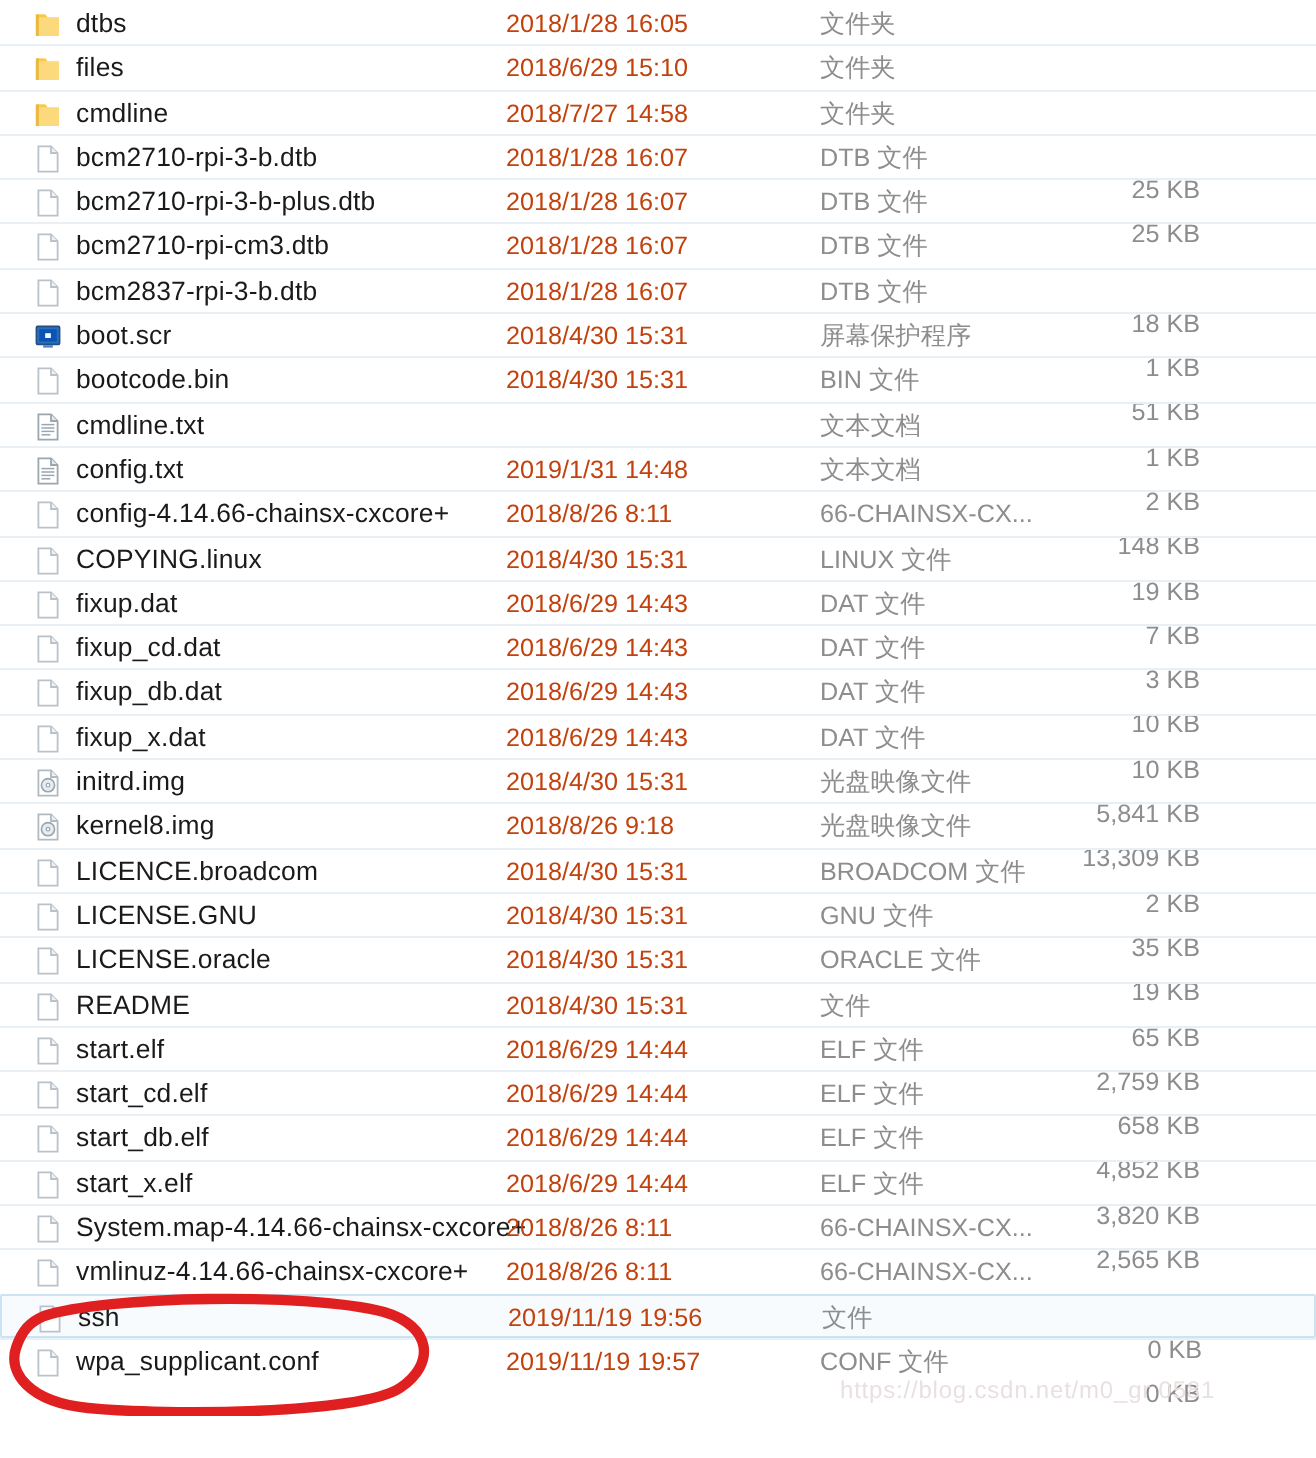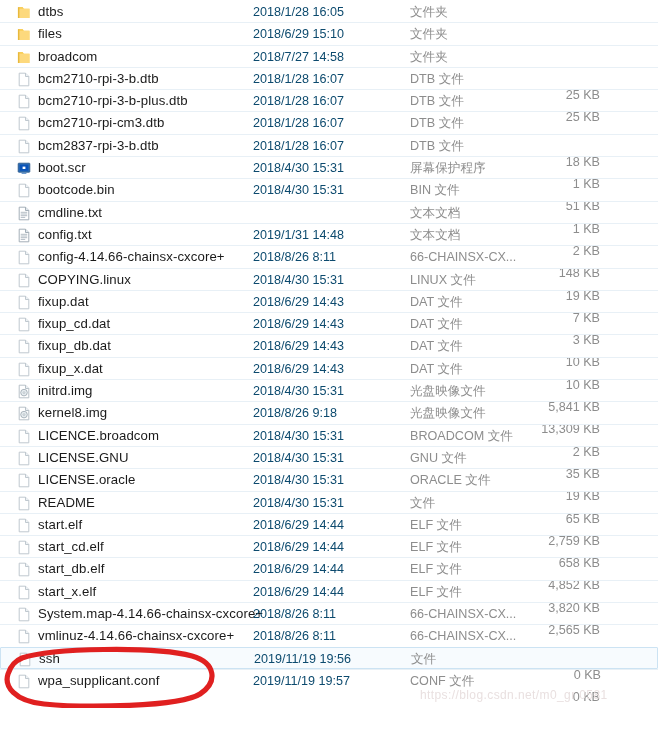--- a/index.html
+++ b/index.html
@@ -53,21 +53,21 @@
     top: 0;
     font-size: 13.2px;
     color: #1a1a1a;
     letter-spacing: 0.1px;
   }
   .cell-date {
     position: absolute;
     left: 253px;
     top: 0;
     font-size: 12.6px;
-    color: #0c4a6e;
+    color: #c2410c;
   }
   .cell-type {
     position: absolute;
     left: 410px;
     top: 0;
     font-size: 12.6px;
     color: #8d8d8d;
   }
   .cell-size {
     position: absolute;
@@ -141,21 +141,21 @@
       </div>
       <div class="row">
         <span class="cell-icon">
           <svg class="ico" viewBox="0 0 14 15">
             <path d="M1.5 2.2 h4.2 l1.1 1.5 h5.7 v9.3 h-11 z" fill="#fcd573"></path>
             <path d="M1.5 2.2 h4.2 l1.1 1.5 h-5.3 z" fill="#f7c948"></path>
             <rect x="1.5" y="3.7" width="11" height="9.3" fill="#fdd97d"></rect>
             <rect x="0.9" y="2.2" width="1.5" height="10.8" fill="#e8b93c"></rect>
           </svg>
         </span>
-        <span class="cell-name">broadcom</span>
+        <span class="cell-name">cmdline</span>
         <span class="cell-date">2018/7/27 14:58</span>
         <span class="cell-type">文件夹</span>
         <span class="cell-size"></span>
       </div>
       <div class="row">
         <span class="cell-icon">
           <svg class="ico" viewBox="0 0 14 15">
             <path d="M2.2 1.2 h6.3 l3.3 3.3 v9.3 h-9.6 z" fill="#ffffff" stroke="#b9c2ca" stroke-width="0.9"></path>
             <path d="M8.5 1.2 v3.3 h3.3" fill="#eef2f5" stroke="#b9c2ca" stroke-width="0.9"></path>
           </svg>

